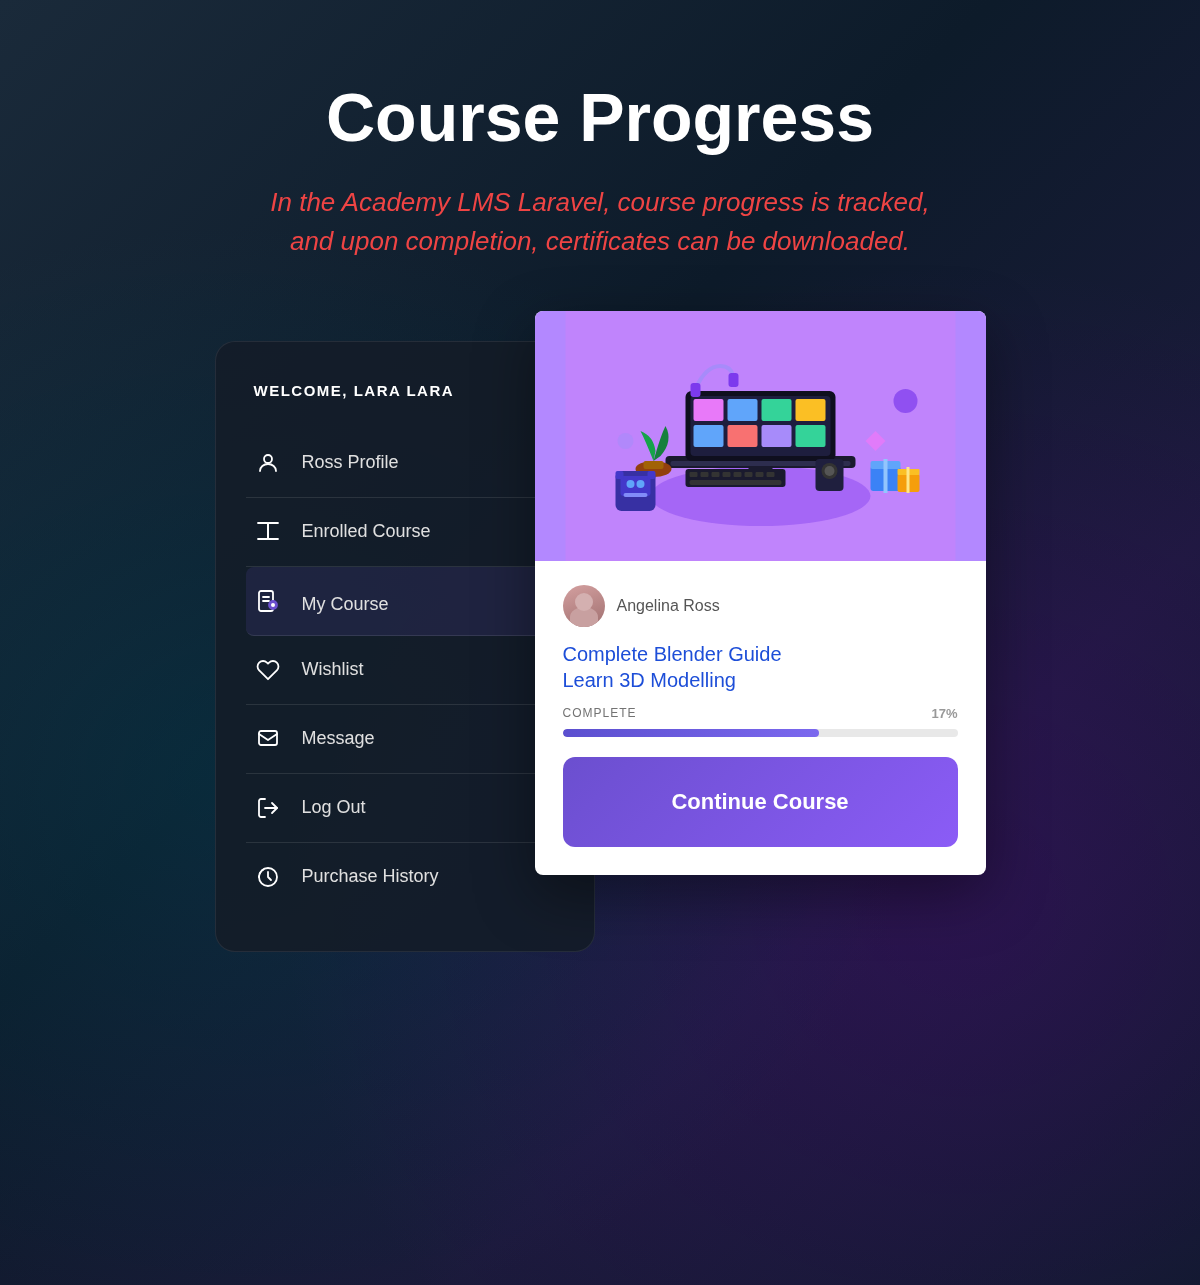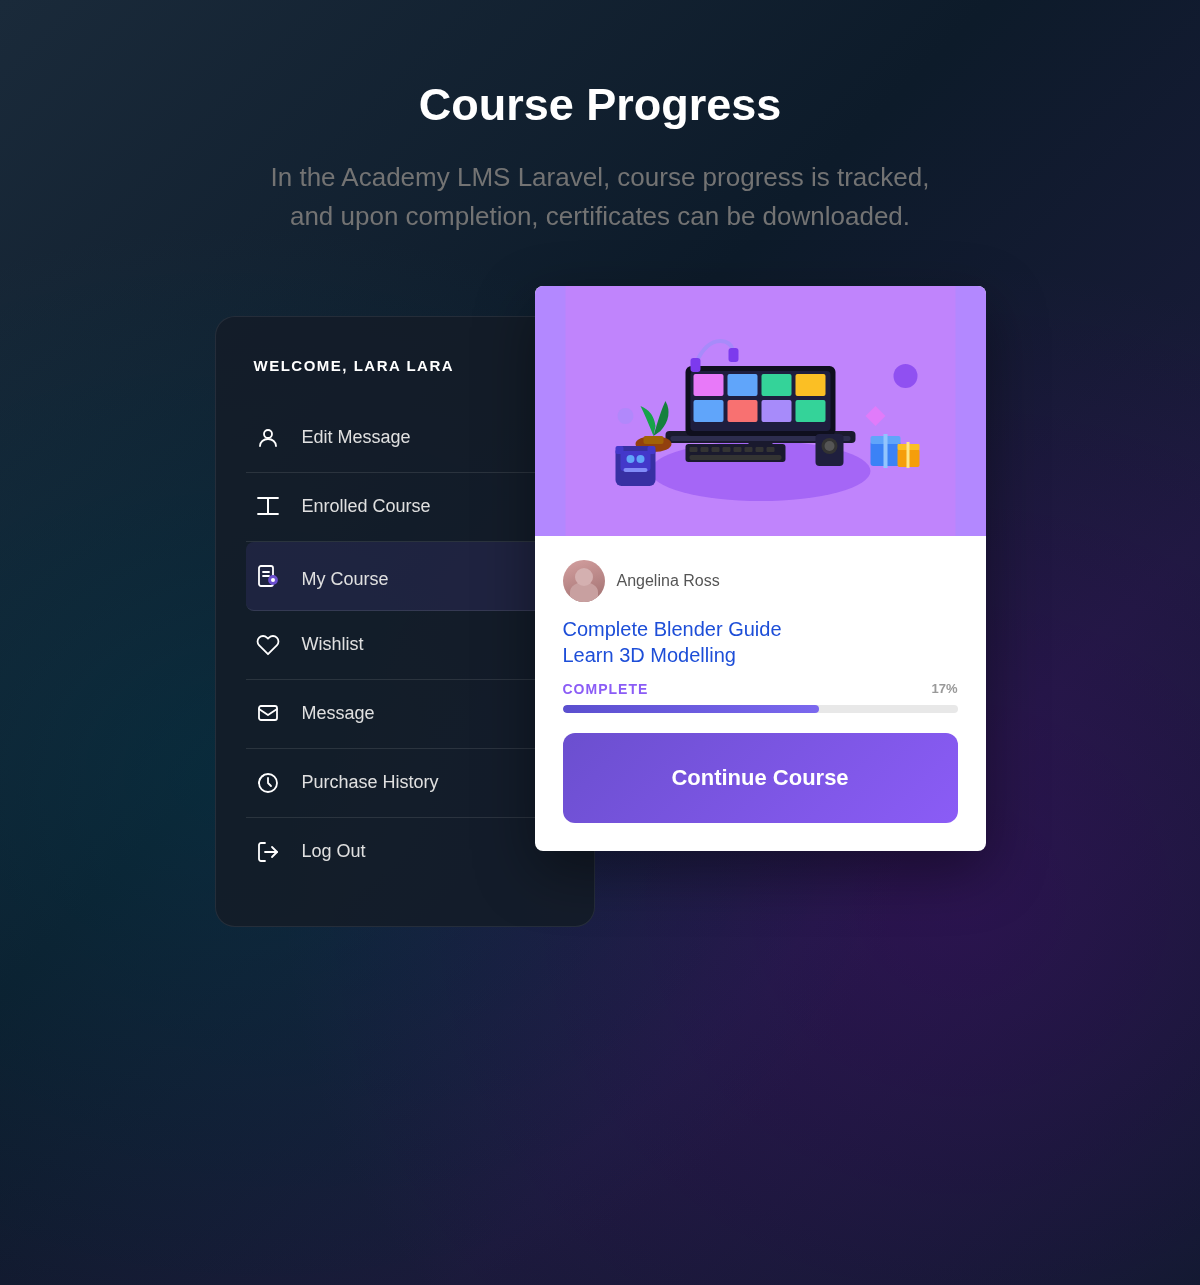--- a/index.html
+++ b/index.html
@@ -26,33 +26,34 @@
       pointer-events: none;
     }
 
     .header {
       text-align: center;
       margin-bottom: 60px;
       z-index: 1;
     }
 
     .page-title {
-      font-size: 45px;
+      font-size: 68px;
       font-weight: 800;
       color: #ffffff;
       line-height: 1.1;
       margin-bottom: 28px;
     }
 
     .page-subtitle {
       font-size: 26px;
-      color: #737373;
+      color: #ef4444;
       line-height: 1.5;
       max-width: 700px;
       margin: 0 auto;
+      font-style: italic;
     }
 
     .ui-container {
       display: flex;
       align-items: flex-start;
       position: relative;
       z-index: 1;
       margin-top: 20px;
     }
 
@@ -216,23 +217,23 @@
       margin-bottom: 20px;
     }
 
     .progress-labels {
       display: flex;
       justify-content: space-between;
       margin-bottom: 8px;
     }
 
     .progress-label {
-      font-size: 14px;
-      color: #8b5cf6;
-      font-weight: 700;
+      font-size: 12px;
+      color: #737373;
+      font-weight: 400;
       letter-spacing: 1px;
     }
 
     .progress-percent {
       font-size: 13px;
       color: #999;
       font-weight: 600;
     }
 
     .progress-bar-bg {
@@ -276,21 +277,21 @@
   <div class="sidebar">
     <div class="welcome-text">WELCOME, LARA LARA</div>
 
     <div class="nav-item">
       <span class="nav-icon">
         <svg viewBox="0 0 24 24">
             <circle cx="12" cy="8" r="4"></circle>
             <path d="M4 20c0-4 3.6-7 8-7s8 3 8 7"></path>
           </svg>
       </span>
-      <span class="nav-label">Edit Message</span>
+      <span class="nav-label">Ross Profile</span>
     </div>
 
     <div class="nav-item">
       <span class="nav-icon">
         <svg viewBox="0 0 24 24">
             <path d="M2 3h9a1 1 0 0 1 1 1v14a1 1 0 0 1-1 1H2"></path>
             <path d="M22 3h-9a1 1 0 0 0-1 1v14a1 1 0 0 0 1 1h9"></path>
             <path d="M12 3v16"></path>
           </svg>
       </span>
@@ -324,37 +325,37 @@
             <rect x="3" y="4" width="18" height="14" rx="2"></rect>
             <path d="M3 7l9 6 9-6"></path>
           </svg>
       </span>
       <span class="nav-label">Message</span>
     </div>
 
     <div class="nav-item">
       <span class="nav-icon">
         <svg viewBox="0 0 24 24">
+            <path d="M9 21H5a2 2 0 0 1-2-2V5a2 2 0 0 1 2-2h4"></path>
+            <polyline points="16 17 21 12 16 7"></polyline>
+            <line x1="21" y1="12" x2="9" y2="12"></line>
+          </svg>
+      </span>
+      <span class="nav-label">Log Out</span>
+    </div>
+
+    <div class="nav-item">
+      <span class="nav-icon">
+        <svg viewBox="0 0 24 24">
             <circle cx="12" cy="12" r="9"></circle>
             <polyline points="12 7 12 12 15 15"></polyline>
             <path d="M7.5 4.5 A9 9 0 0 0 3 12" stroke-dasharray="2 2"></path>
           </svg>
       </span>
       <span class="nav-label">Purchase History</span>
-    </div>
-
-    <div class="nav-item">
-      <span class="nav-icon">
-        <svg viewBox="0 0 24 24">
-            <path d="M9 21H5a2 2 0 0 1-2-2V5a2 2 0 0 1 2-2h4"></path>
-            <polyline points="16 17 21 12 16 7"></polyline>
-            <line x1="21" y1="12" x2="9" y2="12"></line>
-          </svg>
-      </span>
-      <span class="nav-label">Log Out</span>
     </div>
   </div>
 
   <div class="course-card">
 
     <div class="card-image">
       <svg viewBox="0 0 390 250" xmlns="http://www.w3.org/2000/svg">
         <rect width="390" height="250" fill="#c084fc"></rect>
 
         <ellipse cx="195" cy="185" rx="110" ry="30" fill="#7c3aed" opacity="0.4"></ellipse>

